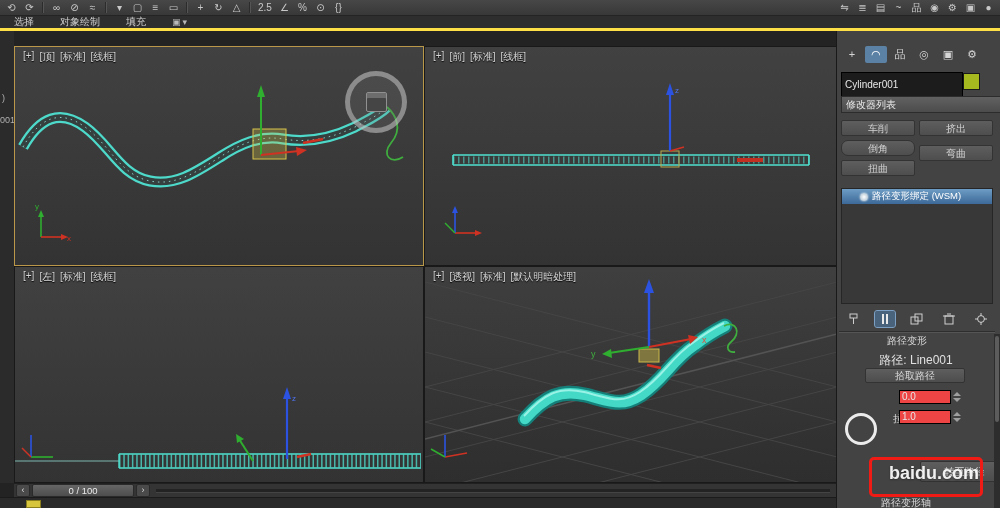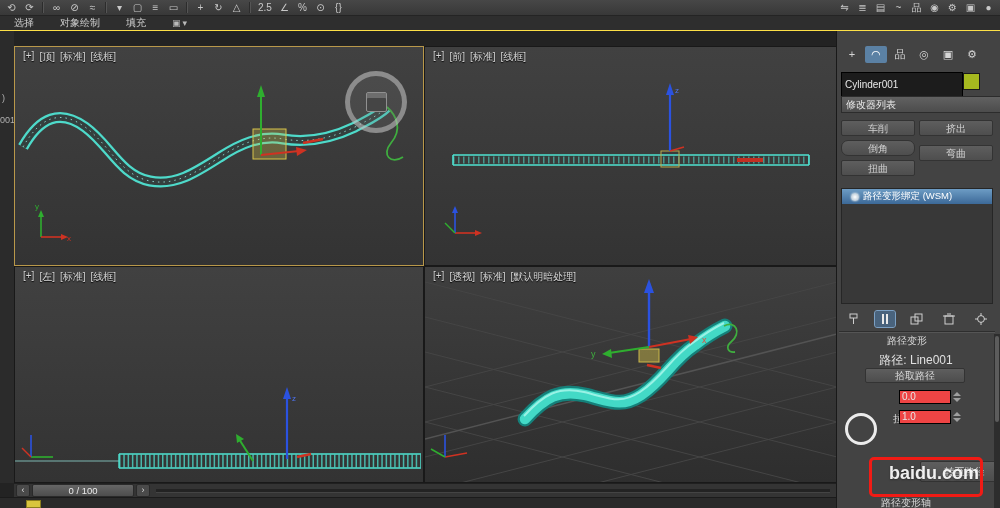--- a/index.html
+++ b/index.html
@@ -8,21 +8,21 @@
   .abs{position:absolute;}
 
   
   #toolbar{left:0;top:0;width:1000px;height:16px;background:linear-gradient(#474747,#383838);
            border-bottom:1px solid #242424;display:flex;align-items:center;gap:7px;padding:0 6px;box-sizing:border-box;}
   .tb-icon{font-size:10px;line-height:15px;color:#c8c8c8;text-align:center;min-width:11px;cursor:default;}
   .tb-sep{width:1px;height:11px;background:#2c2c2c;border-right:1px solid #555;}
   .push-right{margin-left:auto;}
 
   
-  #ribbon{left:0;top:16px;width:1000px;height:15px;background:#2e2e2e;border-bottom:1px solid #fde047;
+  #ribbon{left:0;top:16px;width:1000px;height:15px;background:#2e2e2e;border-bottom:3px solid #fde047;
           display:flex;align-items:center;gap:26px;padding-left:14px;box-sizing:border-box;font-size:10px;color:#cfcfcf;}
   .ribbon-tool{display:flex;align-items:center;gap:2px;font-size:9px;color:#b9b9b9;}
 
   
   .vp{background:linear-gradient(#414141,#333333);border:1px solid #191919;overflow:hidden;}
   .vp.active{border:1px solid #b9984a;}
   .vp-label{position:absolute;left:8px;top:3px;display:flex;gap:5px;font-size:10px;color:#d8d8d8;
             text-shadow:0 1px 1px #000;z-index:5;}
   .vp-label span{cursor:default;}
   .vp svg{position:absolute;left:0;top:0;}
@@ -39,21 +39,21 @@
   .cp-tab.active{background:#5b81a4;color:#fff;}
   .name-field{position:absolute;left:4px;top:41px;width:114px;height:15px;background:#1c1c1c;border:1px solid #000;
               color:#e8e8e8;font-size:10px;padding:4px 3px;font-family:"Liberation Sans","DejaVu Sans",sans-serif;}
   .swatch{left:126px;top:42px;width:15px;height:15px;background:#a6b91f;border:1px solid #1a1a1a;}
   .combo{left:4px;top:65px;width:180px;height:17px;background:linear-gradient(#616161,#4c4c4c);border:1px solid #2c2c2c;
          box-sizing:border-box;font-size:10px;color:#eaeaea;display:flex;align-items:center;justify-content:space-between;padding:0 4px;}
   .mod-btn{width:74px;height:16px;background:linear-gradient(#5e5e5e,#4e4e4e);border:1px solid #333;border-radius:2px;
            box-sizing:border-box;font-size:10px;color:#d2d2d2;text-align:center;line-height:15px;}
   #stack{left:4px;top:157px;width:152px;height:116px;background:#383838;border:1px solid #262626;box-sizing:border-box;}
   .stack-row1{height:15px;background:linear-gradient(#6d9cc4,#3c6998);display:flex;align-items:center;gap:4px;
-              padding-left:9px;font-size:9.5px;color:#fff;}
+              padding-left:18px;font-size:9.5px;color:#fff;}
   .bulb{width:8px;height:8px;border-radius:50%;background:radial-gradient(#ffffff,#9fb6c9);box-shadow:0 0 2px #fff;}
   .stack-row2{height:14px;display:flex;align-items:center;padding-left:22px;font-size:9.5px;color:#dcdcdc;}
   #stacktools{left:4px;top:279px;width:152px;height:18px;display:flex;justify-content:space-between;align-items:center;padding:0 2px;box-sizing:border-box;}
   .st-icon{width:20px;height:16px;display:flex;align-items:center;justify-content:center;border-radius:2px;}
   .st-icon.active{background:#49637d;outline:1px solid #7ba0c4;}
   .divider{left:2px;top:300px;width:156px;height:1px;background:#2e2e2e;border-bottom:1px solid #555;}
   .roll-label{font-size:10px;color:#d8d8d8;margin-left:36px;}
   .field{background:#ef4444;border:1px solid #000;color:#e6e6e6;font-size:10px;line-height:12px;padding:0 2px;box-sizing:border-box;}
   .spin{width:9px;height:14px;display:flex;flex-direction:column;justify-content:space-between;padding:2px 0;box-sizing:border-box;}
   .spin i{display:block;width:0;height:0;border-left:4px solid transparent;border-right:4px solid transparent;}

